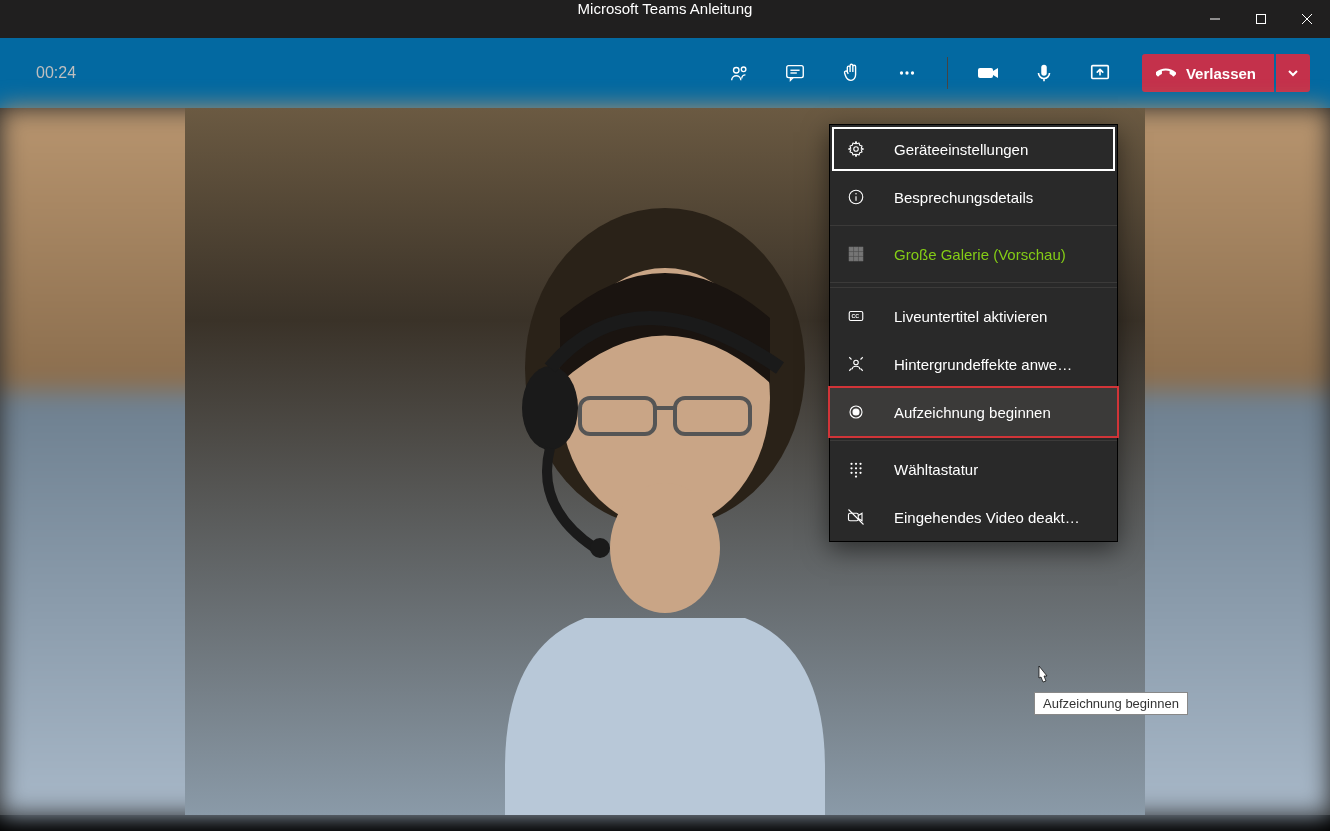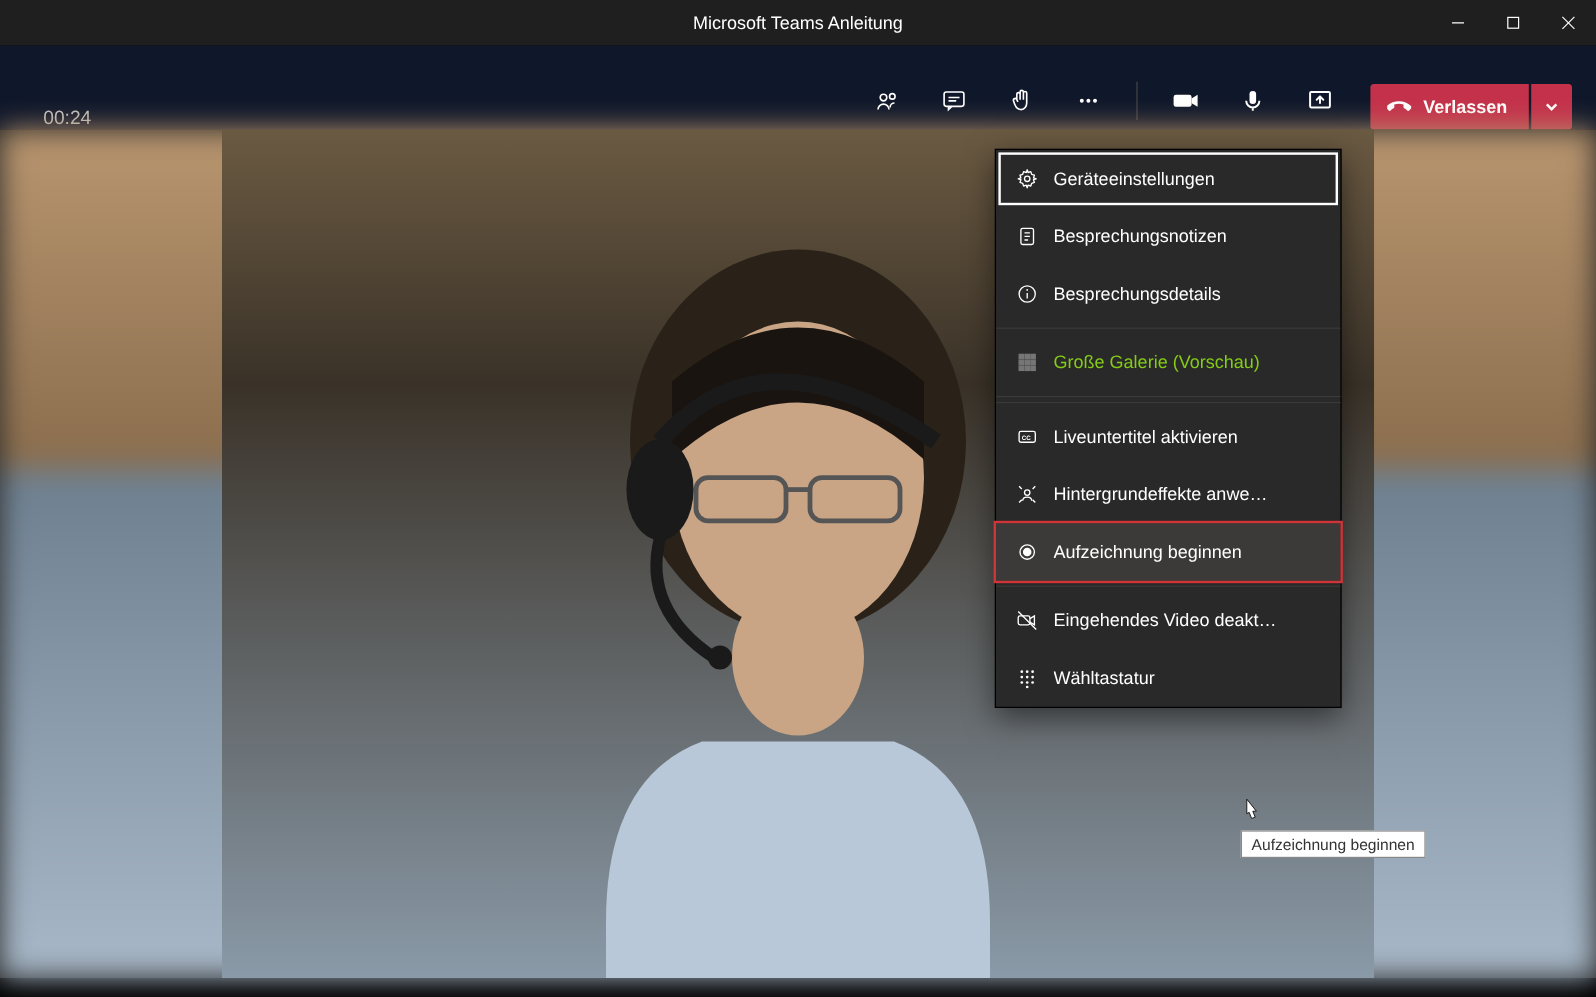--- a/index.html
+++ b/index.html
@@ -1,43 +1,43 @@
 <!DOCTYPE html>
 <html><head>
 <meta charset="utf-8">
 <style>
 * { margin: 0; padding: 0; box-sizing: border-box; font-family: 'Segoe UI', Arial, sans-serif; }
 body { width: 1330px; height: 831px; background: #000; overflow: hidden; position: relative; }
 
-.titlebar { width: 100%; height: 38px; background: #201f1f; display: flex; align-items: center; justify-content: center; position: relative; }
+.titlebar { width: 100%; height: 38px; background: #201f1f; display: flex; align-items: flex-start; justify-content: center; position: relative; }
 .title { color: #fff; font-size: 15px; font-weight: 400; }
 .window-controls { position: absolute; right: 0; top: 0; display: flex; height: 100%; }
 .win-btn { width: 46px; height: 100%; display: flex; align-items: center; justify-content: center; cursor: pointer; }
 .win-btn svg { stroke: #fff; fill: none; }
 
-.toolbar { width: 100%; height: 70px; background: #0f172a; display: flex; align-items: flex-end; padding: 0 20px 0 36px; position: relative; }
+.toolbar { width: 100%; height: 70px; background: #0369a1; display: flex; align-items: center; padding: 0 20px 0 36px; position: relative; }
 .timer { color: #bfbfbf; font-size: 16px; }
 .spacer { flex: 1; }
 .tb-icons { display: flex; align-items: center; gap: 0; }
 .tb-btn { width: 56px; height: 48px; display: flex; align-items: center; justify-content: center; cursor: pointer; position: relative; }
 .tb-btn.active::after { content: ''; position: absolute; bottom: -19px; left: 8px; right: 8px; height: 3px; background: #9ea2ff; }
 .sep { width: 1px; height: 32px; background: #444; margin: 0 12px; }
 .leave-container { display: flex; margin-left: 14px; }
 .leave-btn { background: #c4314b; color: #fff; height: 38px; padding: 0 18px 0 14px; display: flex; align-items: center; gap: 10px; font-size: 15px; font-weight: 600; border-radius: 3px 0 0 3px; cursor: pointer; }
 .leave-chevron { background: #c4314b; width: 34px; height: 38px; display: flex; align-items: center; justify-content: center; border-radius: 0 3px 3px 0; margin-left: 2px; cursor: pointer; }
 
 .video-area { width: 100%; height: calc(100% - 124px); position: relative; background: #2a2a2a; }
 .video-bg { width: 100%; height: 100%; filter: blur(12px); position: absolute; }
 .bg-top { position:absolute; top:0; left:0; right:0; height:40%; background: linear-gradient(180deg, #b8956f 0%, #8a6d4d 100%); }
 .bg-bottom { position:absolute; bottom:0; left:0; right:0; height:60%; background: linear-gradient(180deg, #6d7f8f 0%, #a8b8c8 100%); }
 .person-video { position: absolute; left: 185px; top: 0; width: 960px; height: 100%; overflow: hidden; background: linear-gradient(180deg, #6b5a42 0%, #3a3228 30%, #8a9aa8 100%); }
 .silhouette { position:absolute; left:50%; top:60px; transform:translateX(-50%); }
 
 .menu { position: absolute; top: 124px; left: 829px; width: 289px; background: #292929; border: 1px solid #000; box-shadow: 0 8px 24px rgba(0,0,0,0.5); z-index: 10; }
-.menu-item { display: flex; align-items: center; padding: 0 16px; height: 48px; gap: 12px; cursor: pointer; position: relative; }
+.menu-item { display: flex; align-items: center; padding: 0 16px; height: 48px; gap: 28px; cursor: pointer; position: relative; }
 .menu-item.tall { height: 56px; }
 .menu-item.selected { outline: 2px solid #fff; outline-offset: -4px; }
 .menu-item.hover-bg { background: #3b3a39; }
 .menu-item.highlighted { outline: 2px solid #d13438; outline-offset: 0; }
 .menu-item .mi-icon { width: 20px; height: 20px; display:flex; align-items:center; justify-content:center; flex-shrink:0; }
 .menu-item .mi-label { color: #fff; font-size: 15px; white-space: nowrap; overflow: hidden; text-overflow: ellipsis; flex:1; }
 .menu-item.disabled .mi-label { color: #84cc16; }
 .menu-item.disabled .mi-icon svg { stroke: #767676; }
 .menu-item.disabled .mi-icon svg * { stroke: #767676; fill: #767676; }
 .menu-item .check { position: absolute; right: 16px; }
@@ -170,31 +170,20 @@
         <svg width="18" height="18" viewBox="0 0 24 24" fill="none" stroke="#fff" stroke-width="1.5">
           <circle cx="12" cy="12" r="3"></circle>
           <path d="M12 2l1 3 3-1 1 3 3 1-1 3 3 1-3 1 1 3-3 1-1 3-3-1-1 3-1-3-3 1-1-3-3-1 1-3-3-1 3-1-1-3 3-1 1-3 3 1z" stroke-linejoin="round"></path>
         </svg>
       </span>
     <span class="mi-label">Geräteeinstellungen</span>
   </div>
   <div class="menu-item">
     <span class="mi-icon">
         <svg width="18" height="18" viewBox="0 0 24 24" fill="none" stroke="#fff" stroke-width="1.5">
-          <rect x="5" y="3" width="14" height="18" rx="2"></rect>
-          <line x1="9" y1="8" x2="15" y2="8"></line>
-          <line x1="9" y1="12" x2="15" y2="12"></line>
-          <line x1="9" y1="16" x2="13" y2="16"></line>
-        </svg>
-      </span>
-    <span class="mi-label">Besprechungsnotizen</span>
-  </div>
-  <div class="menu-item">
-    <span class="mi-icon">
-        <svg width="18" height="18" viewBox="0 0 24 24" fill="none" stroke="#fff" stroke-width="1.5">
           <circle cx="12" cy="12" r="9"></circle>
           <line x1="12" y1="11" x2="12" y2="17"></line>
           <circle cx="12" cy="7.5" r="1" fill="#fff" stroke="none"></circle>
         </svg>
       </span>
     <span class="mi-label">Besprechungsdetails</span>
   </div>
   <div class="menu-sep"></div>
   <div class="menu-item disabled">
     <span class="mi-icon">
@@ -239,47 +228,47 @@
   <div class="menu-item highlighted hover-bg">
     <span class="mi-icon">
         <svg width="18" height="18" viewBox="0 0 24 24" fill="none" stroke="#fff" stroke-width="1.5">
           <circle cx="12" cy="12" r="8"></circle>
           <circle cx="12" cy="12" r="4" fill="#fff"></circle>
         </svg>
       </span>
     <span class="mi-label">Aufzeichnung beginnen</span>
   </div>
   <div class="menu-sep"></div>
-  <div class="menu-item">
-    <span class="mi-icon">
-        <svg width="18" height="18" viewBox="0 0 24 24" fill="none" stroke="#fff" stroke-width="1.5">
-          <path d="M4 7h9a2 2 0 012 2v6a2 2 0 01-2 2H4a2 2 0 01-2-2V9a2 2 0 012-2z"></path>
-          <path d="M15 10l5-3v10l-5-3"></path>
-          <line x1="2" y1="2" x2="22" y2="22"></line>
-        </svg>
-      </span>
-    <span class="mi-label">Eingehendes Video deakt…</span>
-  </div>
   <div class="menu-item">
     <span class="mi-icon">
         <svg width="18" height="18" viewBox="0 0 24 24" fill="#fff">
           <circle cx="6" cy="5" r="1.5"></circle>
           <circle cx="12" cy="5" r="1.5"></circle>
           <circle cx="18" cy="5" r="1.5"></circle>
           <circle cx="6" cy="11" r="1.5"></circle>
           <circle cx="12" cy="11" r="1.5"></circle>
           <circle cx="18" cy="11" r="1.5"></circle>
           <circle cx="6" cy="17" r="1.5"></circle>
           <circle cx="12" cy="17" r="1.5"></circle>
           <circle cx="18" cy="17" r="1.5"></circle>
           <circle cx="12" cy="22" r="1.5"></circle>
         </svg>
       </span>
     <span class="mi-label">Wähltastatur</span>
   </div>
+  <div class="menu-item">
+    <span class="mi-icon">
+        <svg width="18" height="18" viewBox="0 0 24 24" fill="none" stroke="#fff" stroke-width="1.5">
+          <path d="M4 7h9a2 2 0 012 2v6a2 2 0 01-2 2H4a2 2 0 01-2-2V9a2 2 0 012-2z"></path>
+          <path d="M15 10l5-3v10l-5-3"></path>
+          <line x1="2" y1="2" x2="22" y2="22"></line>
+        </svg>
+      </span>
+    <span class="mi-label">Eingehendes Video deakt…</span>
+  </div>
 </div>
 
 <div class="cursor-pointer-icon">
   <svg width="20" height="24" viewBox="0 0 20 24">
       <path d="M7 2v12l2-1 2 5 3-1-2-5h3L7 2z" fill="#fff" stroke="#000" stroke-width="0.7"></path>
     </svg>
 </div>
 
 <div class="tooltip">Aufzeichnung beginnen</div>
 

